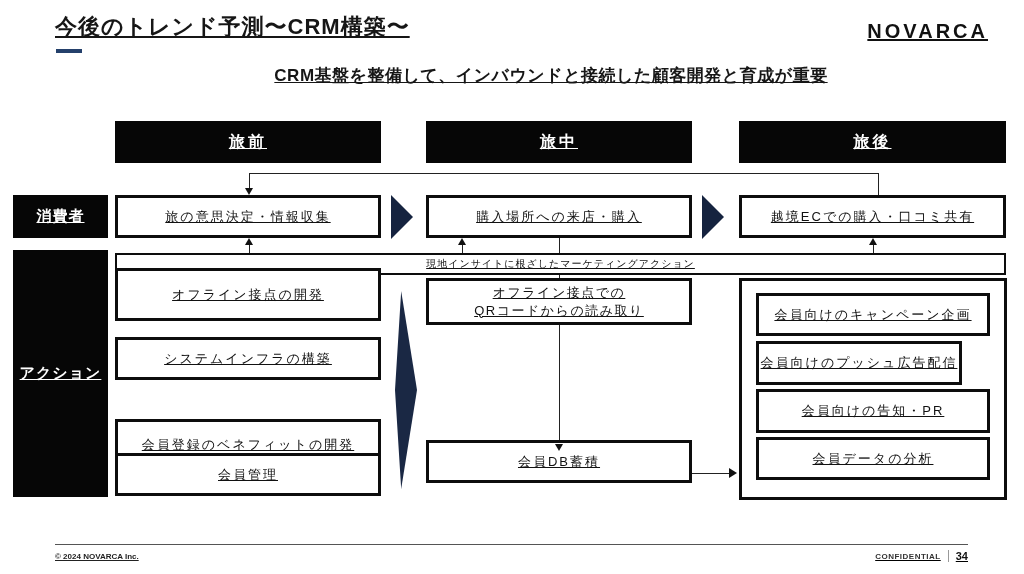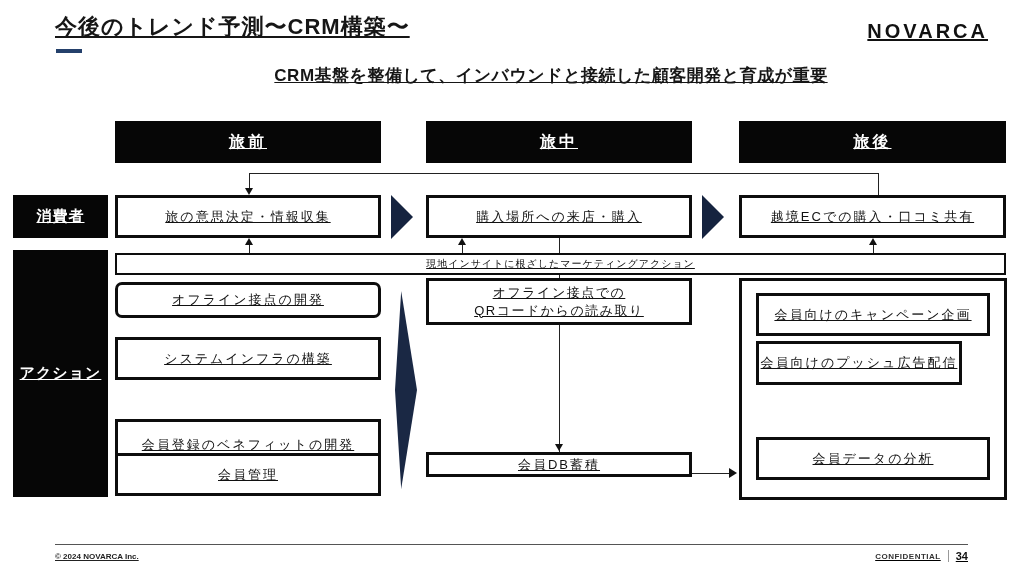--- a/index.html
+++ b/index.html
@@ -77,37 +77,38 @@
   <div class="abs vline" style="left:873px;top:244px;height:10px;"></div>
   <div class="abs ah-up" style="left:869px;top:238px;"></div>
 
   <div class="abs vline" style="left:559px;top:238px;height:214px;"></div>
   <div class="abs ah-down" style="left:555px;top:444px;"></div>
 
   <div class="abs wbox bar">現地インサイトに根ざしたマーケティングアクション</div>
 
   <div class="abs blackbox rowlabel" style="top:250px;height:247px;">アクション</div>
 
-  <div class="abs wbox col1" style="top:282px;height:36px;border-radius:7px;">オフライン接点の開発</div>
+  <div class="abs wbox col1" style="top:268px;height:53px;">オフライン接点の開発</div>
   <div class="abs wbox col1" style="top:337px;height:43px;">システムインフラの構築</div>
   <div class="abs wbox col1" style="top:419px;height:52px;">会員登録のベネフィットの開発</div>
   <div class="abs wbox col1" style="top:453px;height:43px;">会員管理</div>
 
   <div class="abs big-arrow"></div>
 
   <div class="abs wbox two col2" style="top:278px;height:47px;">オフライン接点での
 QRコードからの読み取り</div>
-  <div class="abs wbox col2" style="top:452px;height:25px;">会員DB蓄積</div>
+  <div class="abs wbox col2" style="top:440px;height:43px;">会員DB蓄積</div>
 
   <div class="abs hline" style="left:692px;top:473px;width:38px;"></div>
   <div class="abs ah-right" style="left:729px;top:468px;"></div>
 
   <div class="abs" style="left:739px;top:278px;width:268px;height:222px;border:3px solid #0d0d0d;background:#fff;z-index:2;"></div>
   <div class="abs wbox" style="left:756px;top:293px;width:234px;height:43px;z-index:3;">会員向けのキャンペーン企画</div>
   <div class="abs wbox" style="left:756px;top:341px;width:206px;height:44px;z-index:3;">会員向けのプッシュ広告配信</div>
+  <div class="abs wbox" style="left:756px;top:389px;width:234px;height:44px;z-index:3;">会員向けの告知・PR</div>
   <div class="abs wbox" style="left:756px;top:437px;width:234px;height:43px;z-index:3;">会員データの分析</div>
 
   <div class="abs footer-line"></div>
   <div class="abs copyright">© 2024 NOVARCA Inc.</div>
   <div class="abs footer-right">
     <span class="confidential">CONFIDENTIAL</span>
     <span class="footer-sep"></span>
     <span class="pagenum">34</span>
   </div>
 

